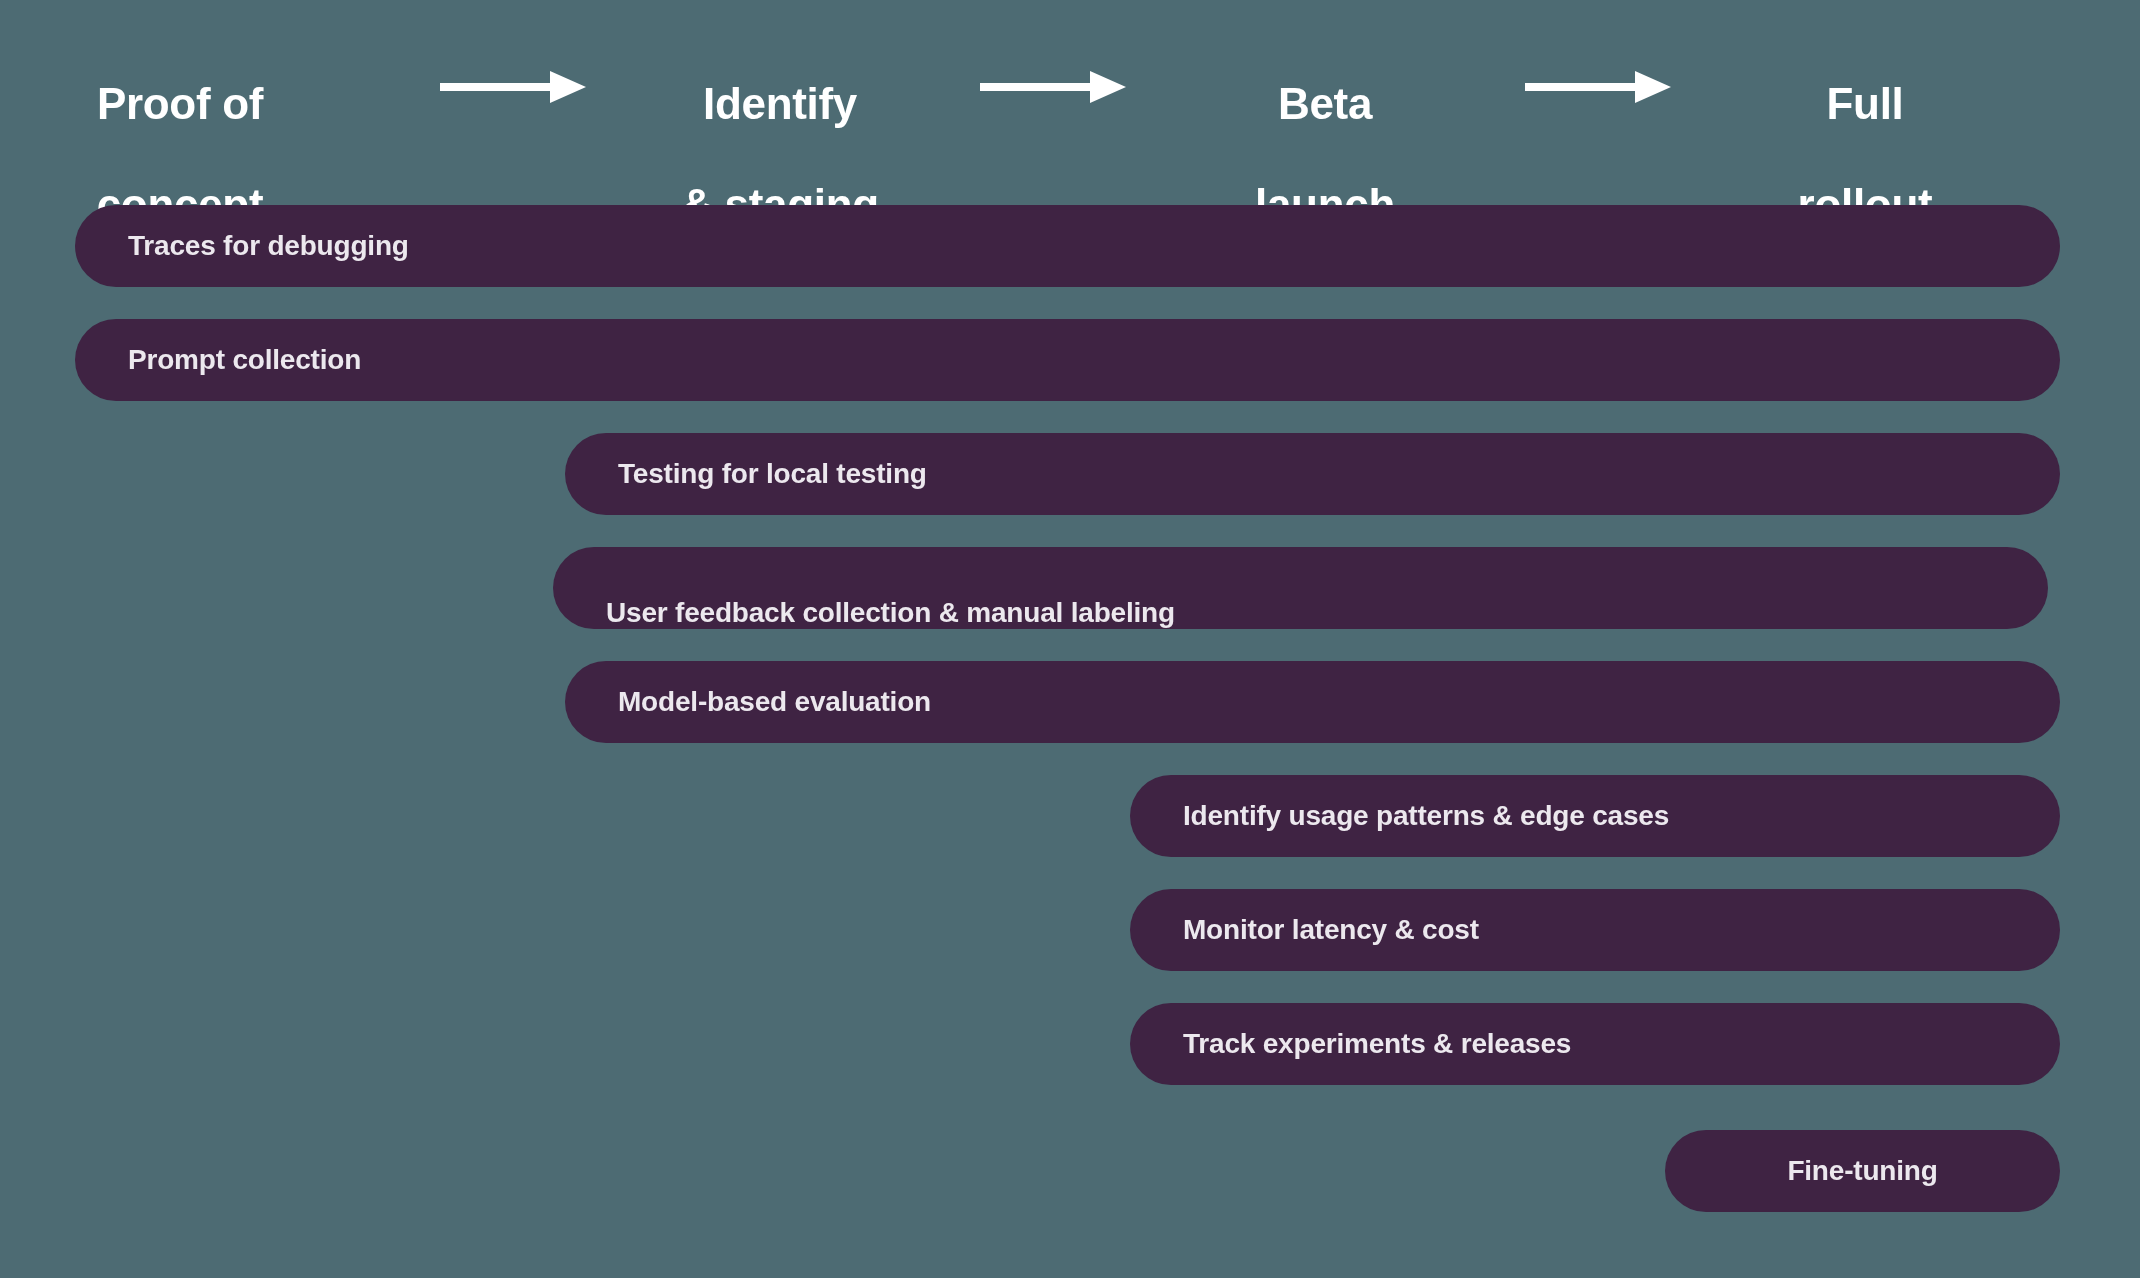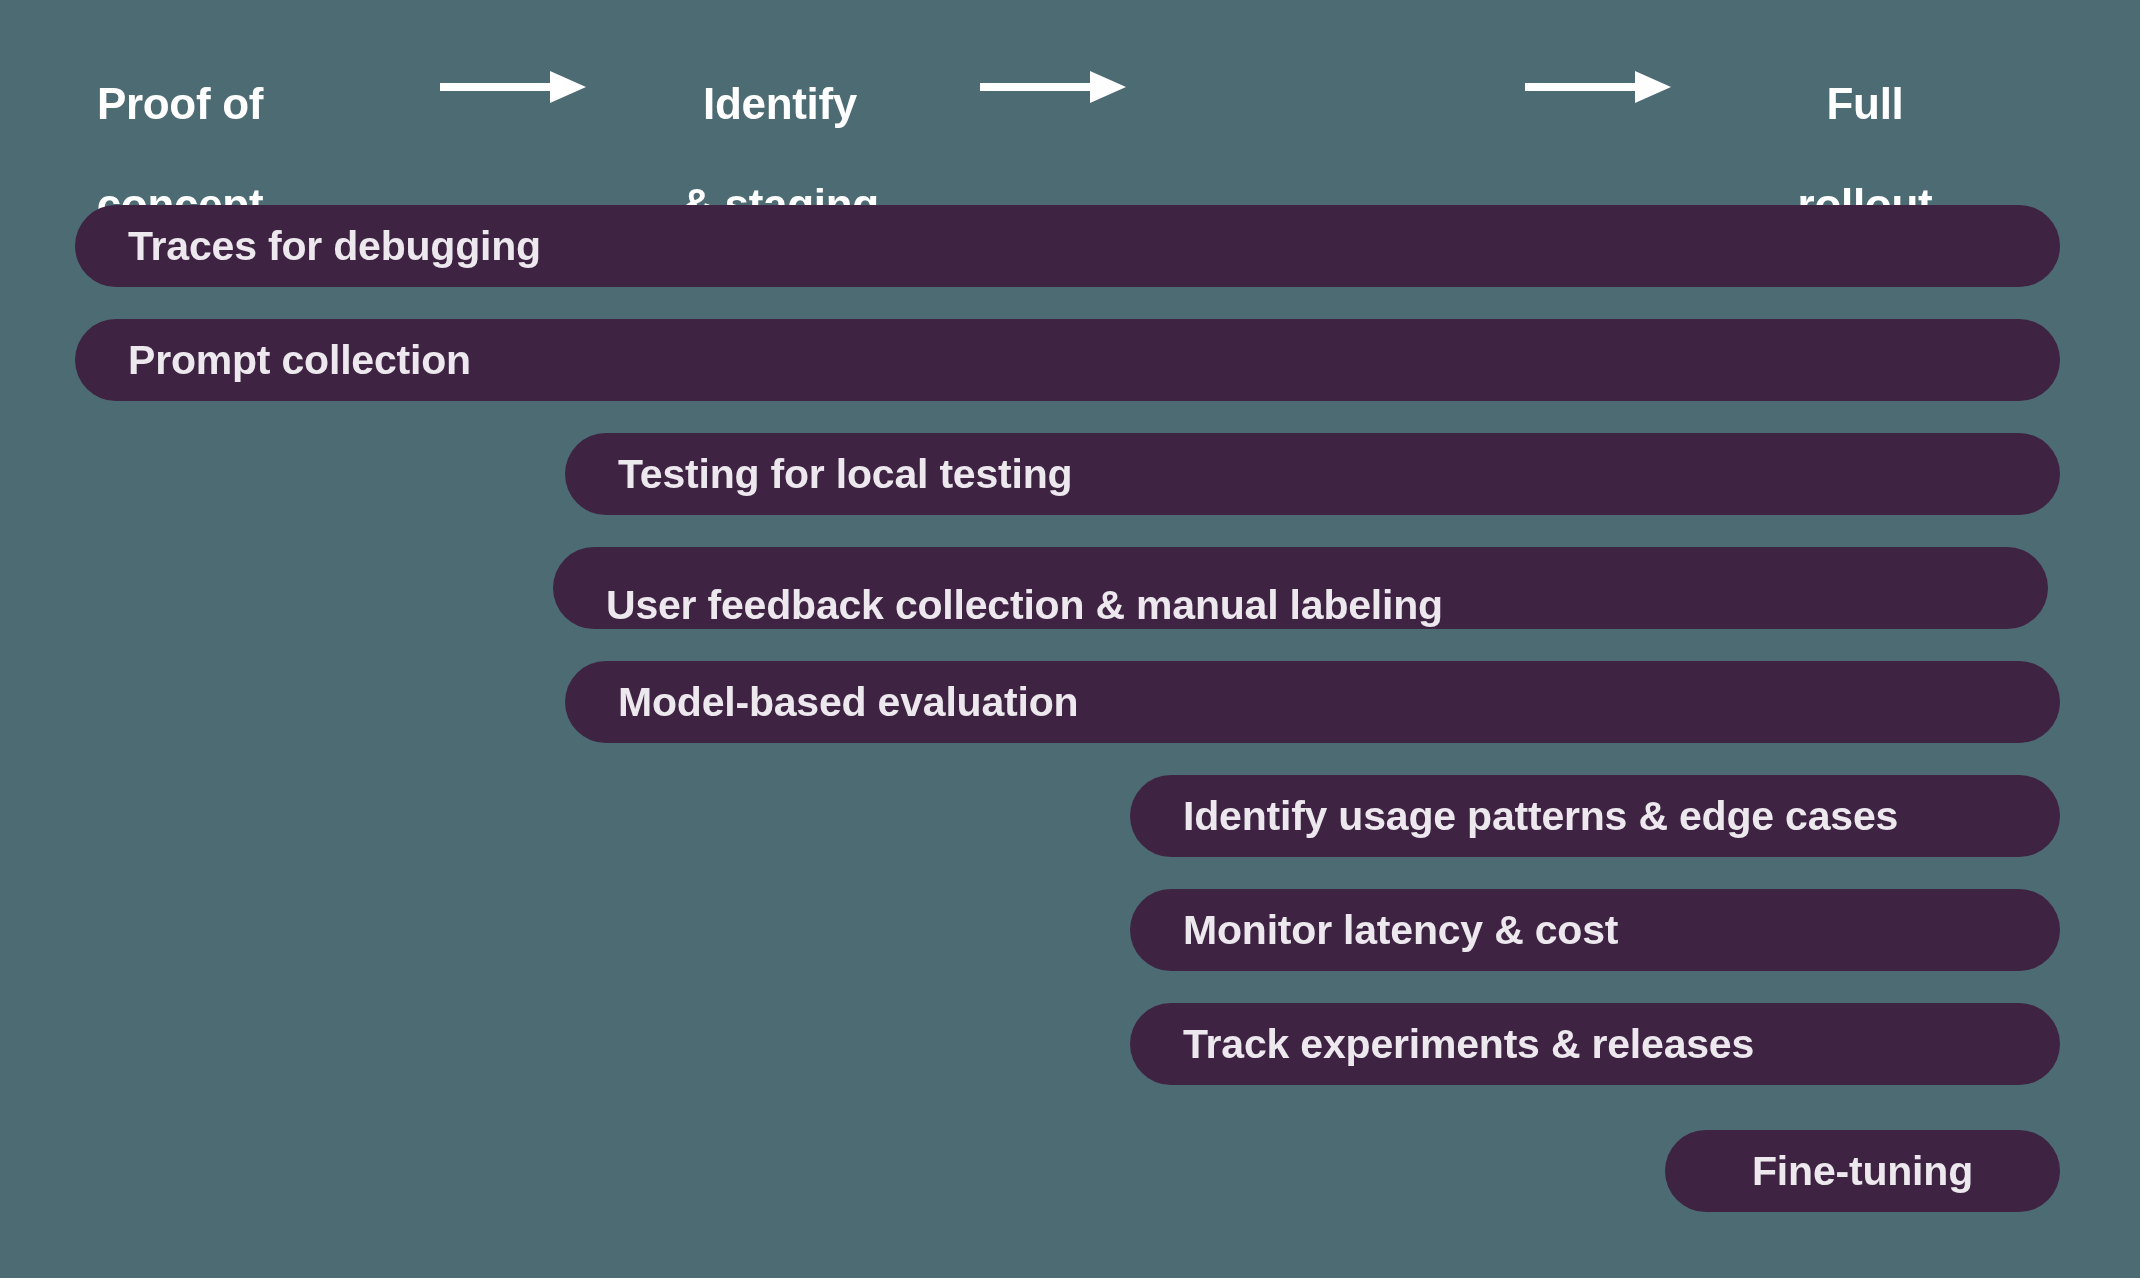--- a/index.html
+++ b/index.html
@@ -51,41 +51,45 @@
     justify-content: flex-start;
     padding-left: 53px;
   }
   .bar.center-align {
     justify-content: center;
     padding-left: 0;
     margin-top: 13px;
   }
   .bar-label {
     color: #ece8ee;
-    font-size: 41px;
+    font-size: 28px;
     font-weight: bold;
     letter-spacing: -0.2px;
     white-space: nowrap;
   }
 </style>
 </head>
 <body>
 
 <div id="canvas">
 
   <div class="stage-label" style="left:40px; top:28px; width:280px;">
     <div>Proof of</div>
     <div>concept</div>
   </div>
 
   <div class="stage-label" style="left:640px; top:28px; width:280px;">
     <div>Identify</div>
     <div>&amp; staging</div>
   </div>
 
+  <div class="stage-label" style="left:1185px; top:28px; width:280px;">
+    <div>Beta</div>
+    <div>launch</div>
+  </div>
 
   <div class="stage-label" style="left:1725px; top:28px; width:280px;">
     <div>Full</div>
     <div>rollout</div>
   </div>
 
   <div class="arrow" style="left:440px; width:150px;">
     <svg width="150" height="40" viewBox="0 0 150 40" aria-hidden="true">
       <rect x="0" y="16" width="116" height="8" fill="#ffffff"></rect>
       <polygon points="110,4 146,20 110,36" fill="#ffffff"></polygon>

